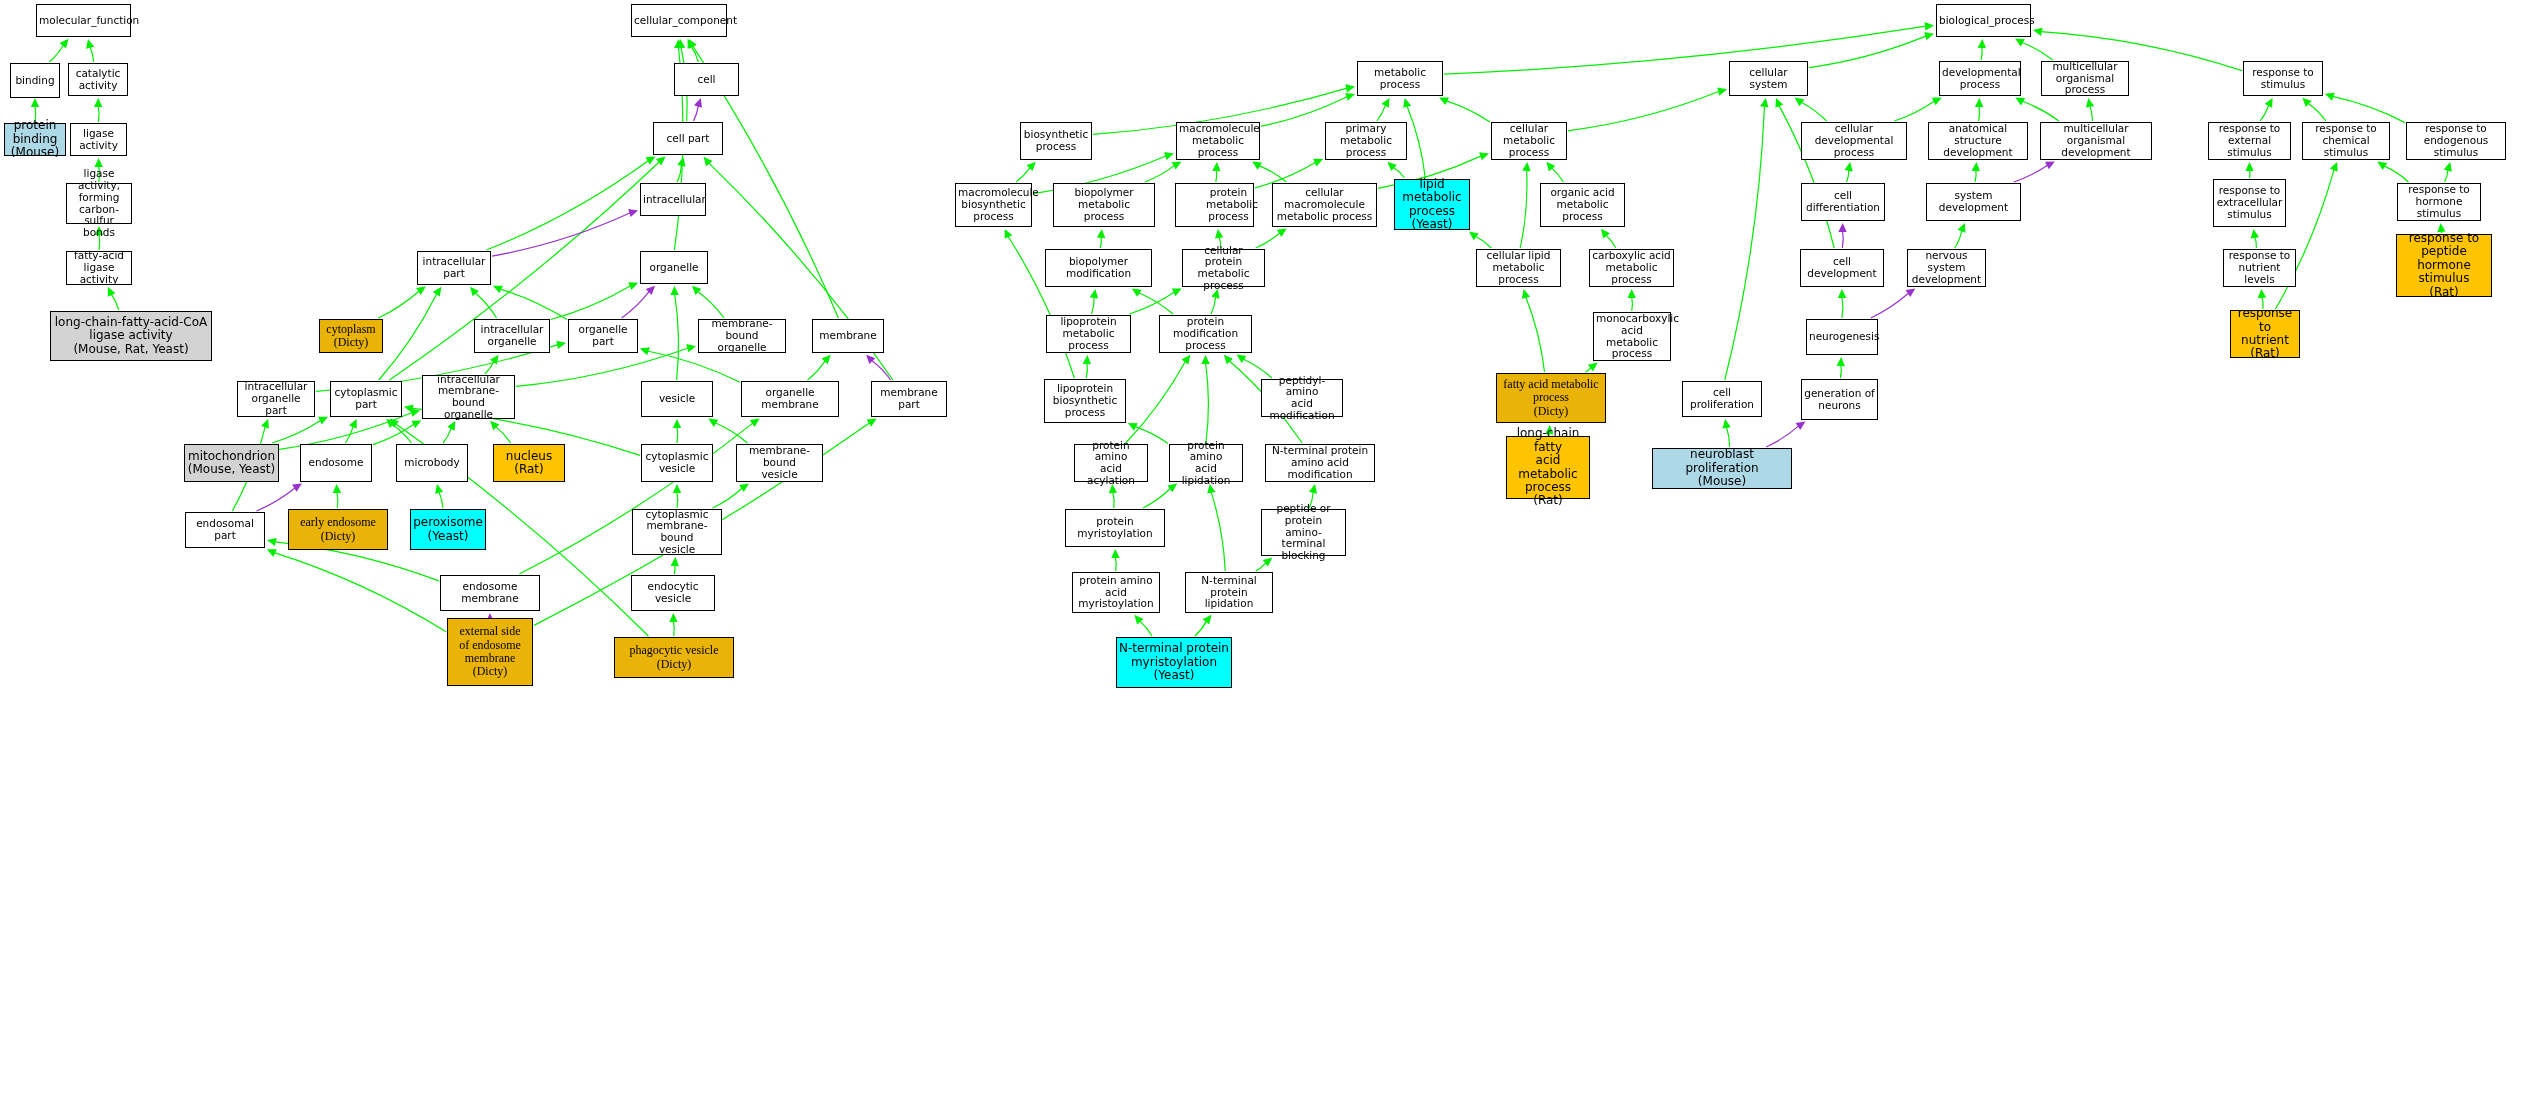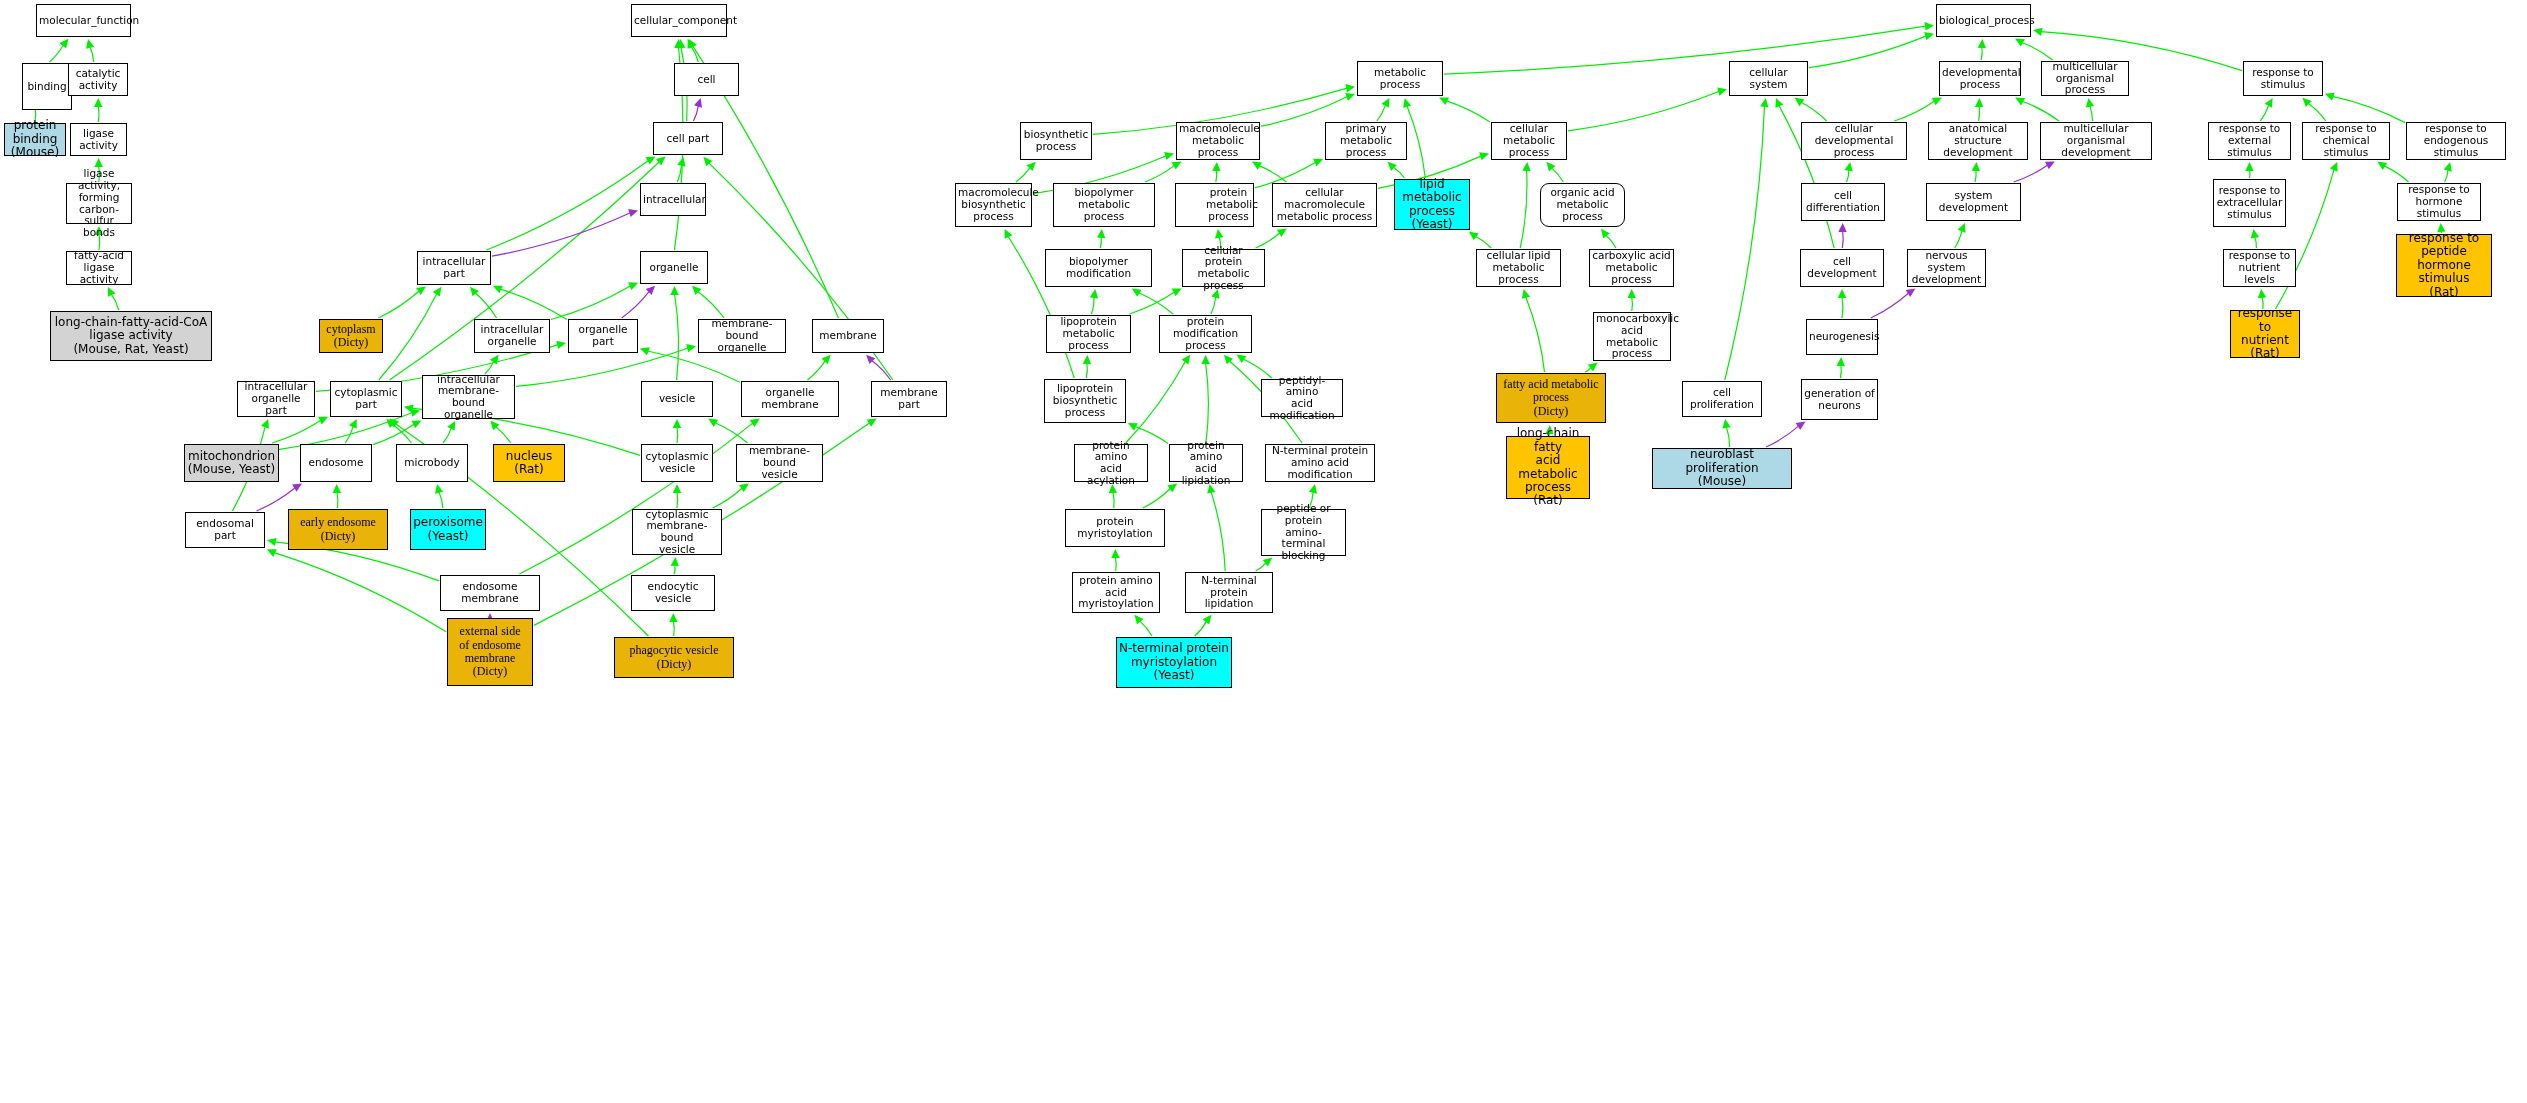--- a/index.html
+++ b/index.html
@@ -318,21 +318,21 @@
       <polygon points="1209.7,484.0 1215.4,492.1 1207.2,493.6" fill="#00ee00"></polygon>
       <path d="M 1255.7 571.0 Q 1261.7 567.9 1266.1 562.6" fill="none" stroke="#00ee00" stroke-width="1.2"></path>
       <polygon points="1272.3,557.6 1267.9,566.5 1262.7,560.0" fill="#00ee00"></polygon>
       <path d="M 1152.0 636.0 Q 1147.1 627.4 1139.6 620.9" fill="none" stroke="#00ee00" stroke-width="1.2"></path>
       <polygon points="1134.5,614.8 1143.4,619.0 1137.0,624.4" fill="#00ee00"></polygon>
       <path d="M 1194.8 636.0 Q 1202.0 629.6 1206.5 621.1" fill="none" stroke="#00ee00" stroke-width="1.2"></path>
       <polygon points="1211.5,614.8 1209.2,624.5 1202.6,619.3" fill="#00ee00"></polygon>
     </svg>
   <div id="nodes">
       <div class="node fill-white fs-sm" style="left: 36px; top: 4px; width: 95px; height: 33px;"><span class="lbl">molecular_function</span></div>
-      <div class="node fill-white fs-sm" style="left: 10px; top: 63px; width: 50px; height: 47px; margin-left: 12px;"><span class="lbl">binding</span></div>
+      <div class="node fill-white fs-sm" style="left: 10px; top: 63px; width: 50px; height: 35px;"><span class="lbl">binding</span></div>
       <div class="node fill-white fs-sm" style="left: 68px; top: 63px; width: 60px; height: 33px;"><span class="lbl">catalytic activity</span></div>
       <div class="node fill-lblue fs-md" style="left: 4px; top: 123px; width: 62px; height: 33px; text-align: center;"><span class="lbl">protein binding
 (Mouse)</span></div>
       <div class="node fill-white fs-sm" style="left: 70px; top: 123px; width: 57px; height: 33px;"><span class="lbl">ligase activity</span></div>
       <div class="node fill-white fs-sm" style="left: 66px; top: 183px; width: 66px; height: 41px;"><span class="lbl">ligase activity,
 forming carbon-sulfur
 bonds</span></div>
       <div class="node fill-white fs-sm" style="left: 66px; top: 251px; width: 66px; height: 34px;"><span class="lbl">fatty-acid ligase
 activity</span></div>
       <div class="node fill-grey fs-md" style="left: 50px; top: 311px; width: 162px; height: 50px;"><span class="lbl">long-chain-fatty-acid-CoA
@@ -423,21 +423,21 @@
 process</span></div>
       <div class="node fill-white fs-sm" style="left: 1053px; top: 183px; width: 102px; height: 44px;"><span class="lbl">biopolymer metabolic
 process</span></div>
       <div class="node fill-white fs-sm" style="left: 1175px; top: 183px; width: 79px; height: 44px; padding-left: 28px;"><span class="lbl">protein metabolic
 process</span></div>
       <div class="node fill-white fs-sm" style="left: 1272px; top: 183px; width: 105px; height: 44px;"><span class="lbl">cellular macromolecule
 metabolic process</span></div>
       <div class="node fill-cyan fs-md" style="left: 1394px; top: 179px; width: 76px; height: 51px;"><span class="lbl">lipid metabolic
 process
 (Yeast)</span></div>
-      <div class="node fill-white fs-sm" style="left: 1540px; top: 183px; width: 85px; height: 44px; border-radius: 9px;"><span class="lbl">organic acid
+      <div class="node fill-white fs-sm" style="left: 1540px; top: 183px; width: 85px; height: 44px;"><span class="lbl">organic acid
 metabolic process</span></div>
       <div class="node fill-white fs-sm" style="left: 1801px; top: 183px; width: 84px; height: 38px;"><span class="lbl">cell differentiation</span></div>
       <div class="node fill-white fs-sm" style="left: 1926px; top: 183px; width: 95px; height: 38px;"><span class="lbl">system development</span></div>
       <div class="node fill-white fs-sm" style="left: 2213px; top: 179px; width: 73px; height: 48px;"><span class="lbl">response to
 extracellular
 stimulus</span></div>
       <div class="node fill-white fs-sm" style="left: 2397px; top: 183px; width: 84px; height: 38px;"><span class="lbl">response to
 hormone stimulus</span></div>
       <div class="node fill-white fs-sm" style="left: 1045px; top: 249px; width: 107px; height: 38px;"><span class="lbl">biopolymer modification</span></div>
       <div class="node fill-white fs-sm" style="left: 1182px; top: 249px; width: 83px; height: 38px;"><span class="lbl">cellular protein

